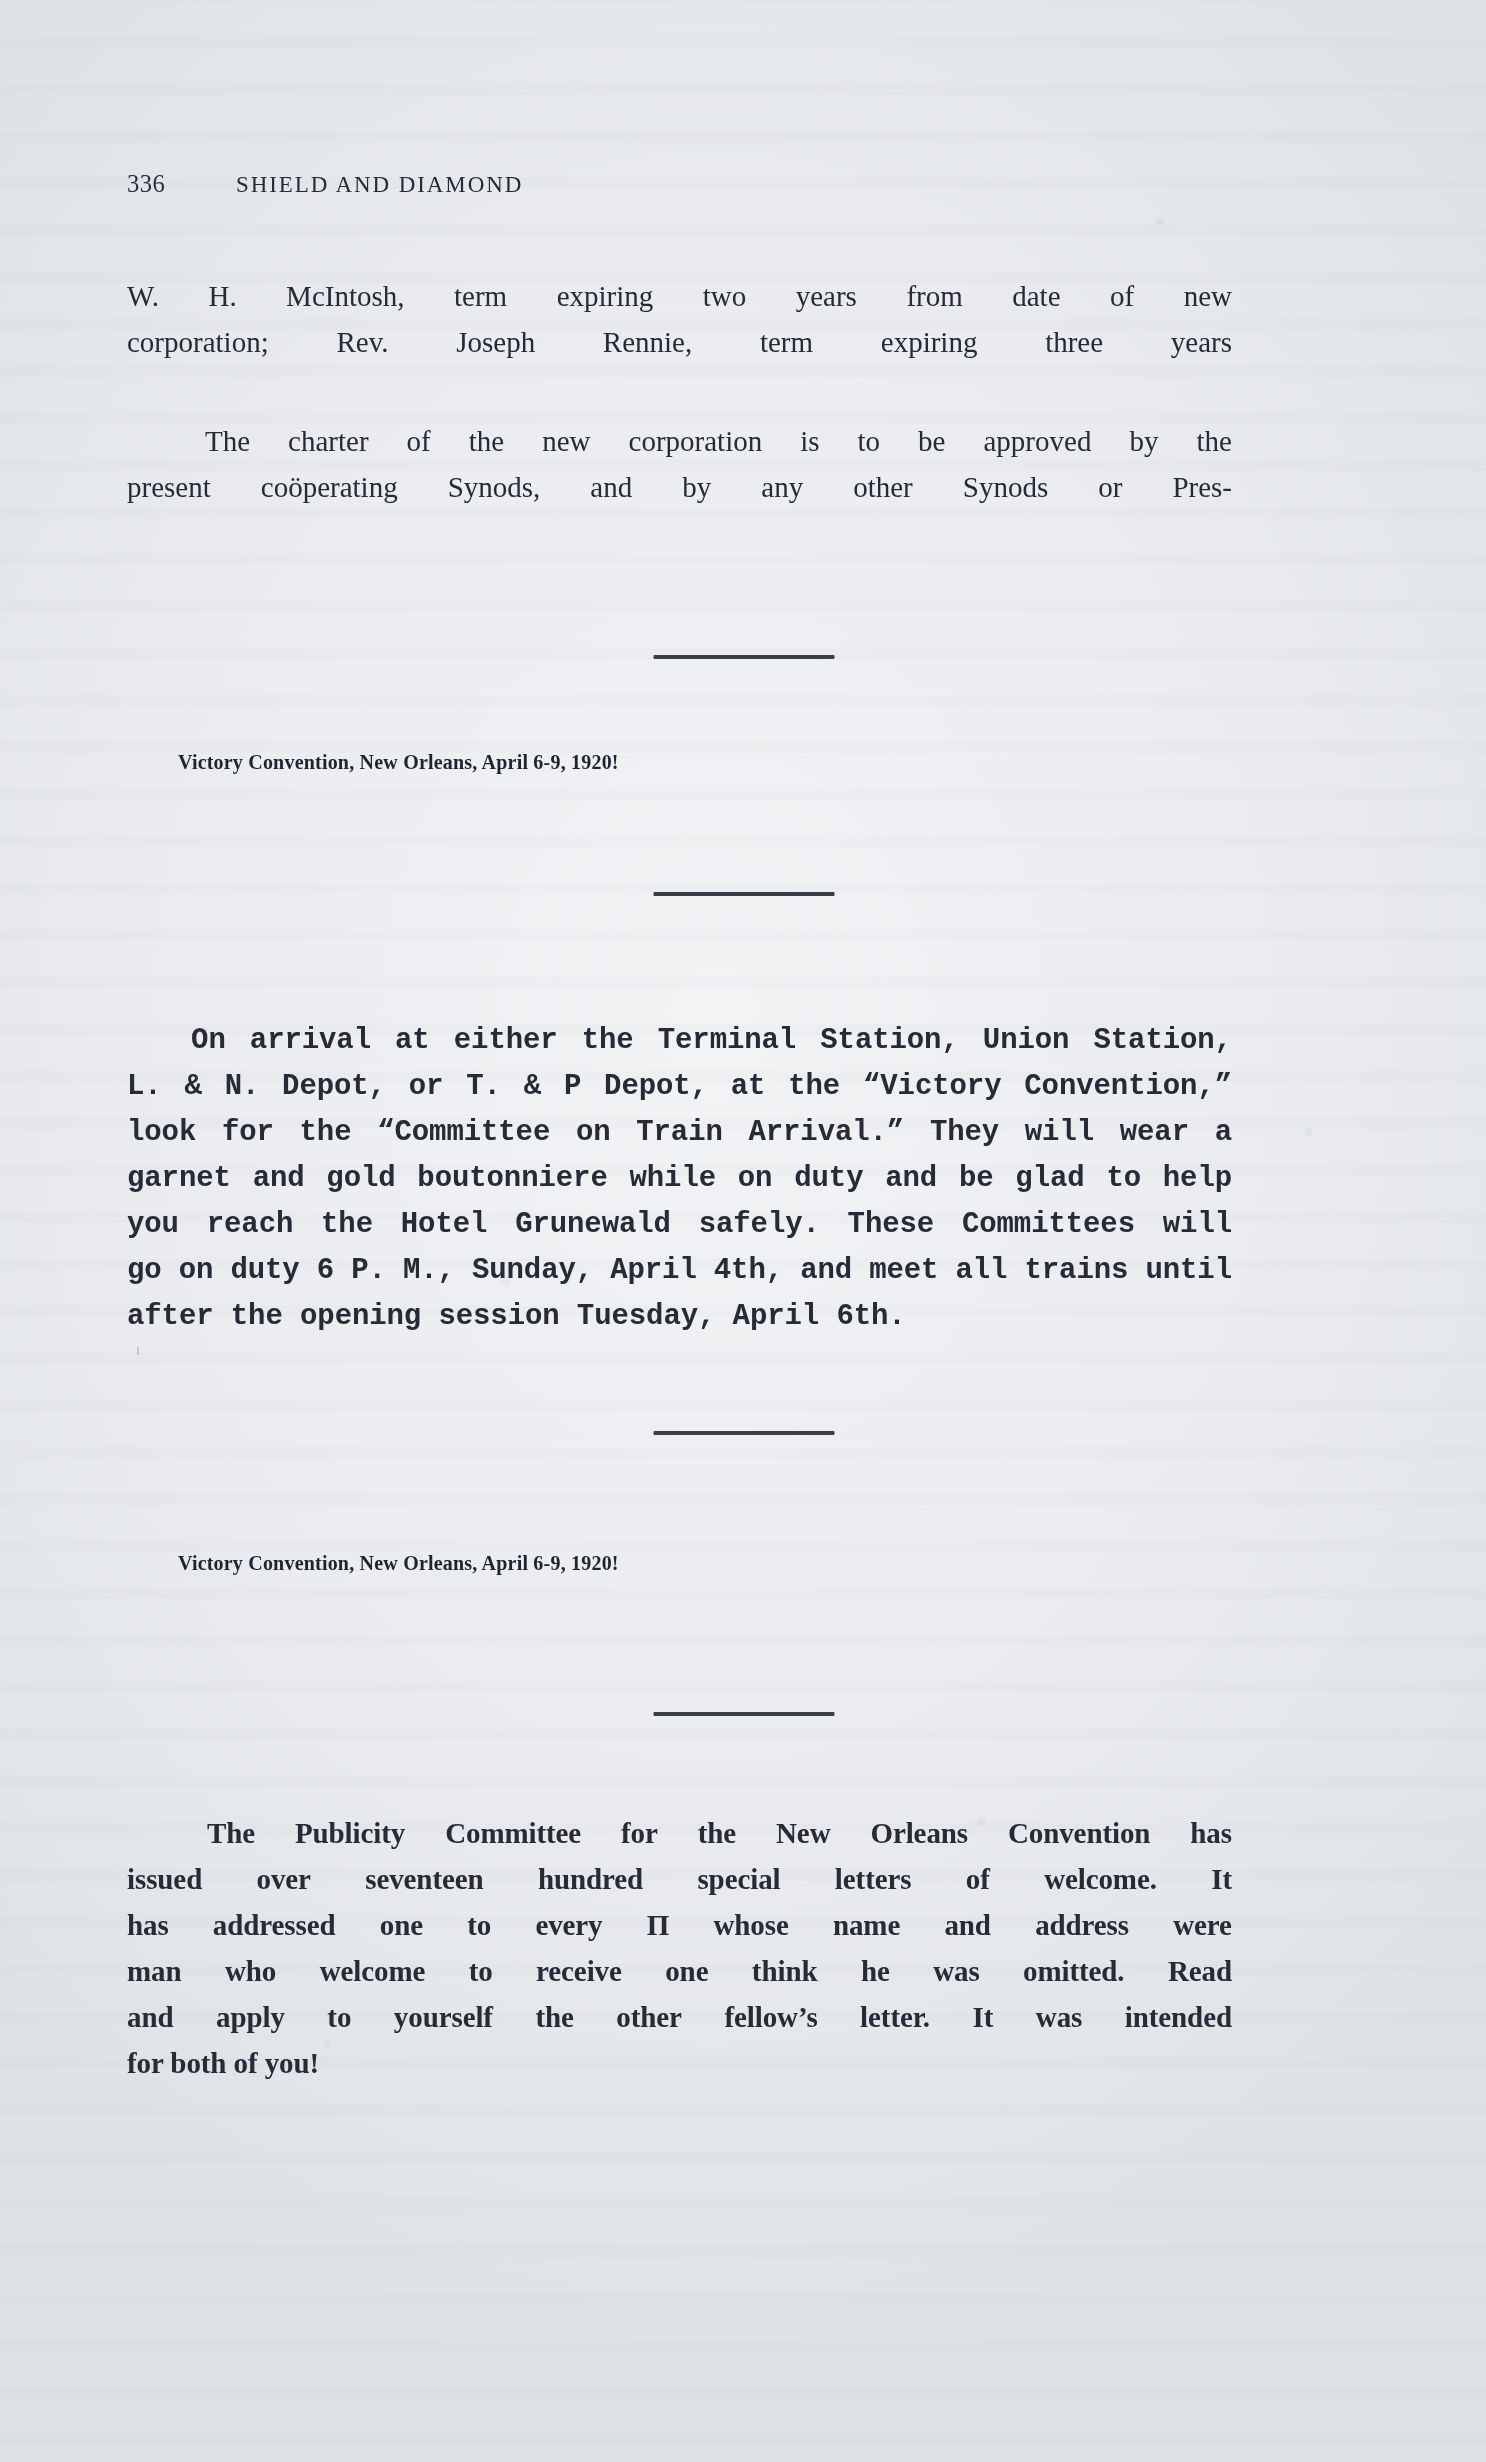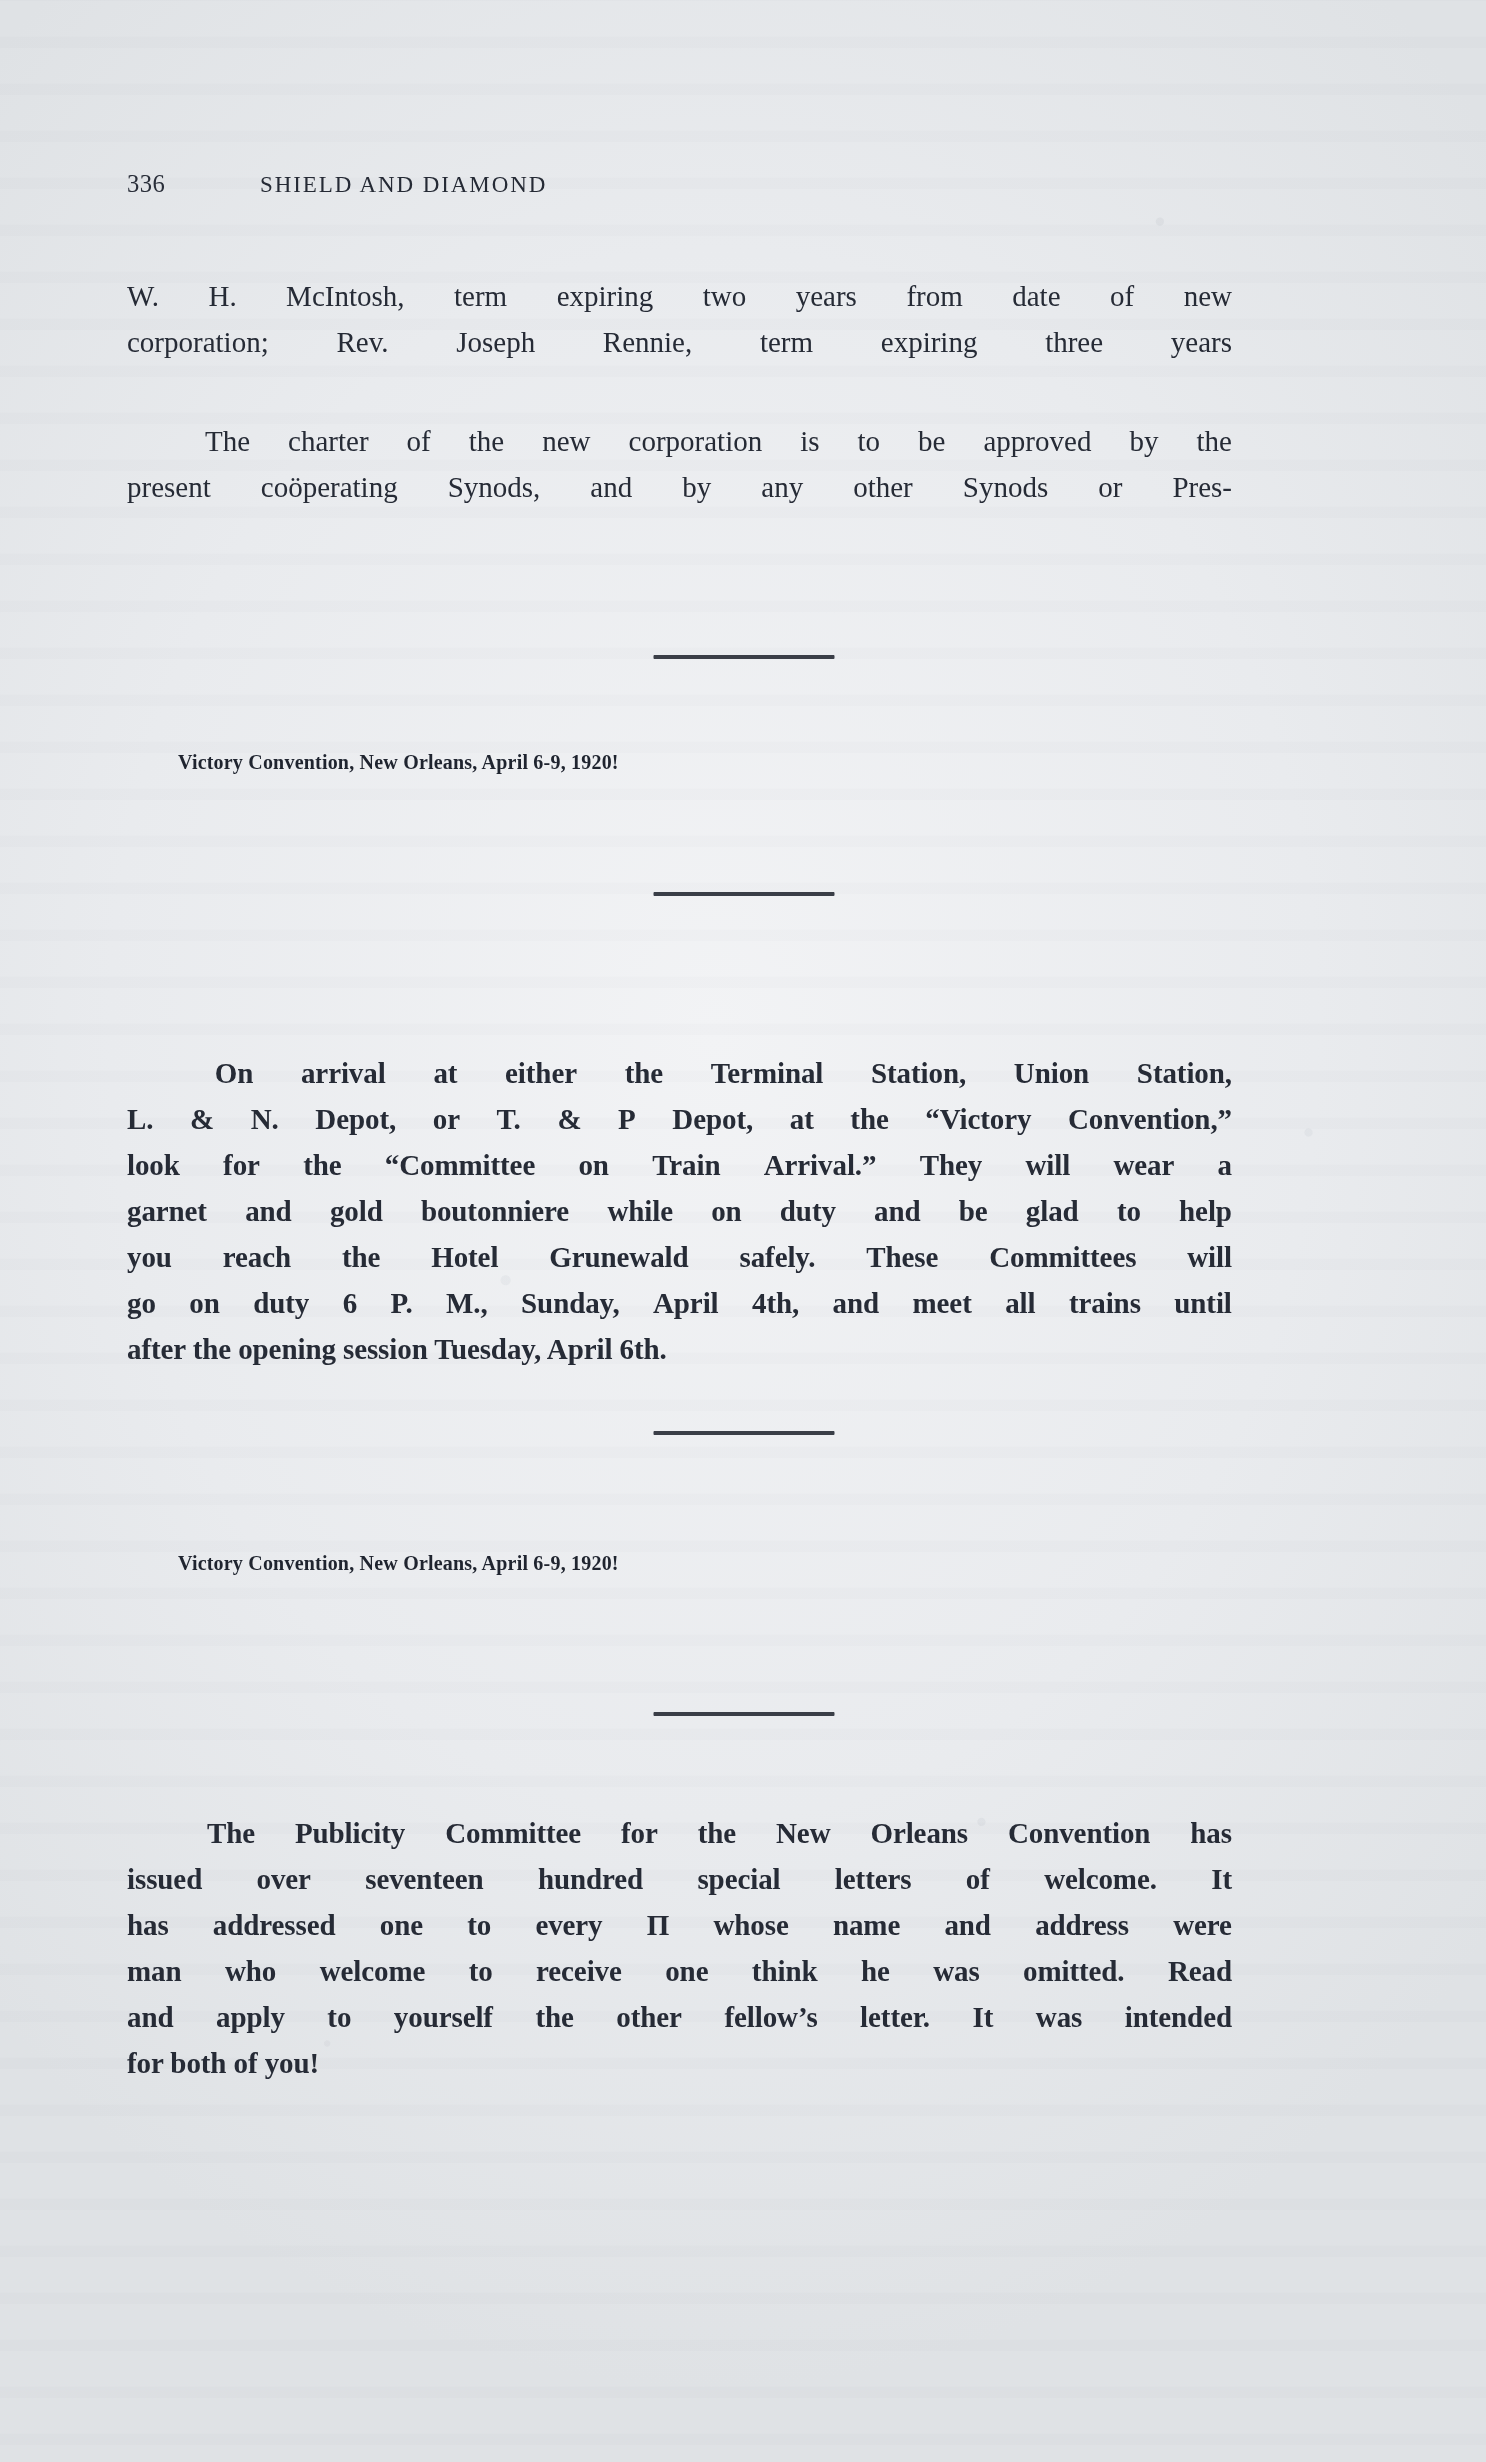--- a/index.html
+++ b/index.html
@@ -68,21 +68,20 @@
   }
 
   
   .running-head {
     position: absolute;
     top: 170px;
     left: 127px;
     width: 1103px;
     display: flex;
     align-items: baseline;
-    gap: 24px;
   }
   .folio {
     font-size: 24.6px;
     letter-spacing: 0.5px;
     color: #2a2f3a;
     width: 109px;
   }
   .head-title {
     flex: 1;
     text-align: left;
@@ -229,21 +228,21 @@
           </span>
       </p>
     </div>
 
     <div class="rule" style="top: 655px;"></div>
 
     <div class="headline" style="top: 751px;">Victory Convention, New Orleans, April 6-9, 1920!</div>
 
     <div class="rule" style="top: 892px;"></div>
 
-    <div class="body-block" style="top: 1050px;">
+    <div class="body-block" style="top: 1018px; font-family: Liberation Mono, monospace;">
       <p class="para bold">
         <span class="ln j">
             <span class="indent"></span>
             <span>On</span>
             <span>arrival</span>
             <span>at</span>
             <span>either</span>
             <span>the</span>
             <span>Terminal</span>
             <span>Station,</span>

